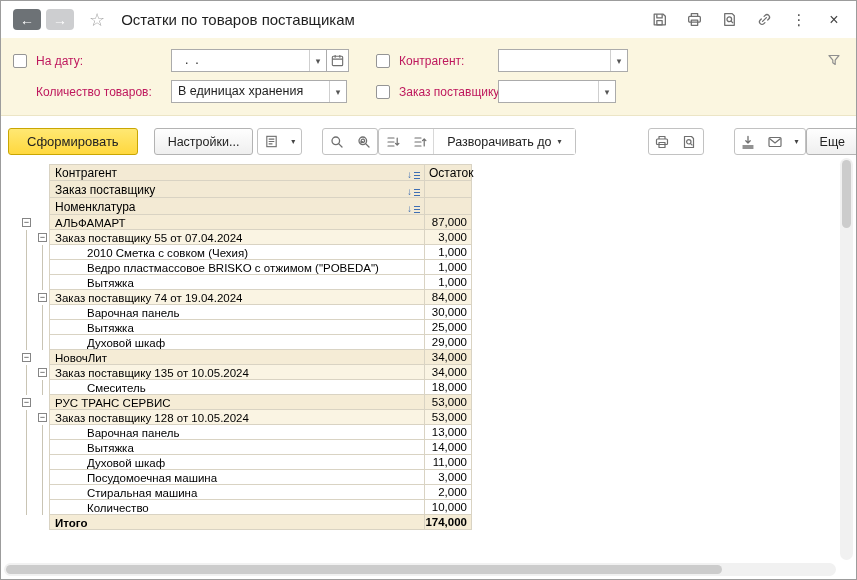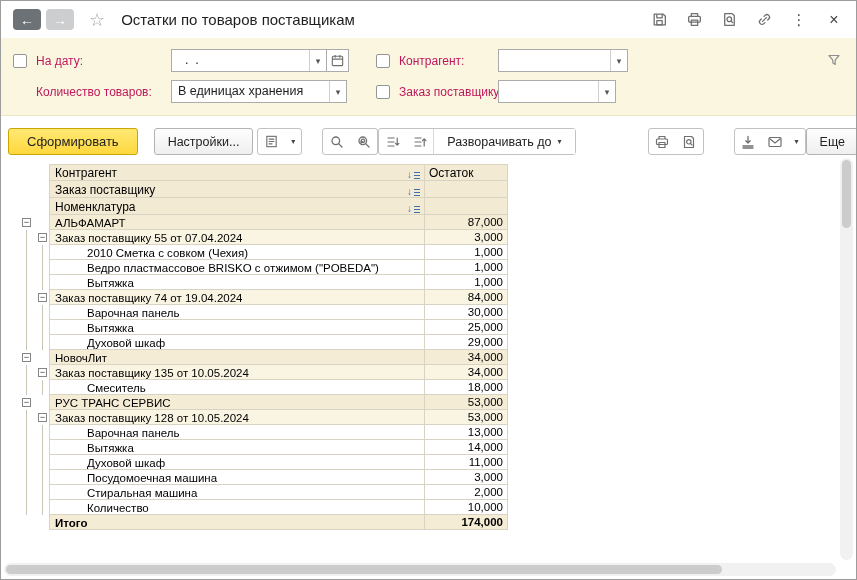--- a/index.html
+++ b/index.html
@@ -45,21 +45,21 @@
   .more-btn{margin-left:auto}
 
   
   .report{flex:1;position:relative;background:#fff;overflow:hidden}
   .grid{position:absolute;left:8px;top:9px;--gl:#d9d3c3}
   .hrow,.rrow{display:flex}
   .hrow{height:17px}
   .rrow{height:15px}
   .tree{width:40px;flex:none;position:relative}
   .lbl{width:375px;flex:none;border-left:1px solid var(--gl);border-bottom:1px solid var(--gl);font-size:11.5px;color:#000;display:flex;align-items:flex-end;padding-left:5px;overflow:hidden;white-space:nowrap}
-  .valc{width:84px;flex:none;border-left:1px solid var(--gl);border-right:1px solid var(--gl);border-bottom:1px solid var(--gl);font-size:11.5px;color:#000;display:flex;align-items:center;justify-content:flex-end;padding:0 4px;white-space:nowrap}
+  .valc{width:48px;flex:none;border-left:1px solid var(--gl);border-right:1px solid var(--gl);border-bottom:1px solid var(--gl);font-size:11.5px;color:#000;display:flex;align-items:center;justify-content:flex-end;padding:0 4px;white-space:nowrap}
   .hrow .lbl,.hrow .valc{background:#f3ead4;font-size:12px}
   .hrow.first .lbl,.hrow.first .valc{border-top:1px solid var(--gl)}
   .hrow .valc{justify-content:flex-start}
   .sort{margin-left:auto;margin-right:4px;color:#3f6fb3;font-size:10px;display:flex;align-items:center;line-height:1}
   .sort::after{content:"";display:inline-block;width:6px;height:1px;background:#3f6fb3;box-shadow:0 -3px 0 #3f6fb3,0 3px 0 #3f6fb3;margin-left:2px}
   .level-1 .lbl,.level-1 .valc{background:#f5ecd6}
   .level-2 .lbl,.level-2 .valc{background:#faf4e3}
   .level-3 .lbl,.level-3 .valc{background:#ffffff}
   .level-total .lbl,.level-total .valc{background:#f5ecd6;font-weight:bold}
   .level-2 .lbl{}

